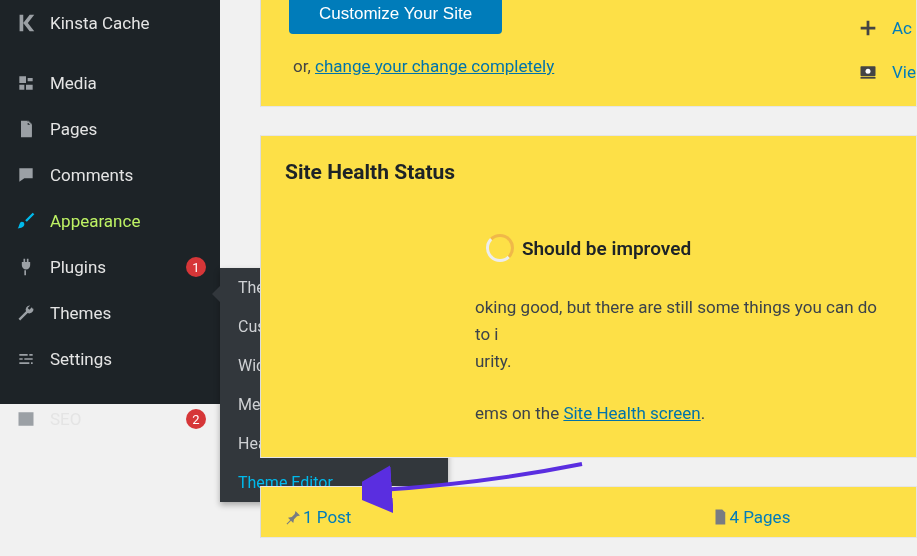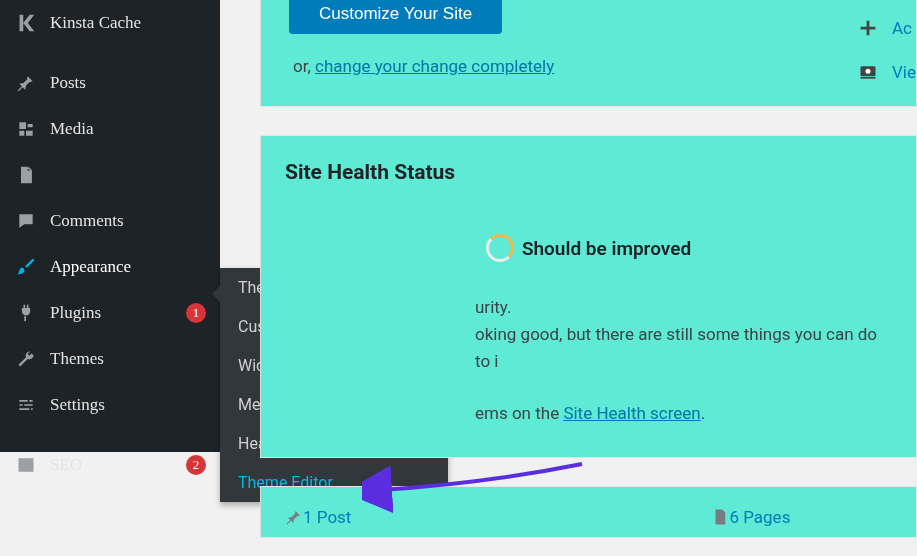--- a/index.html
+++ b/index.html
@@ -8,35 +8,34 @@
     background: #f1f1f1;
     width: 917px;
     height: 556px;
     overflow: hidden;
     position: relative;
   }
   .sidebar {
     position: absolute;
     left: 0; top: 0;
     width: 220px;
-    height: 452px;
+    height: 404px;
     background: #1d2327;
     color: #f0f0f1;
-    font-family: Liberation Serif, serif;
   }
   .sidebar-item {
     display: flex;
     align-items: center;
     padding: 11px 14px;
     font-size: 17px;
     color: #e4e4e4;
     cursor: pointer;
     position: relative;
   }
-  .sidebar-item.active { color: #ffffff; }
+  .sidebar-item.active { color: #bef264; }
   .sidebar-item .icon {
     width: 24px; height: 24px;
     display:flex; align-items:center; justify-content:center;
     margin-right: 12px;
     color: #9ba0a5;
   }
   .sidebar-item.active .icon { color:#00b9eb; }
   .sidebar-item .label { flex:1; }
   .badge {
     display:inline-flex; align-items:center; justify-content:center;
@@ -67,21 +66,21 @@
     font-size:16px;
     color:#cfd1d4;
     cursor:pointer;
   }
   .flyout-item.highlight { color:#00b9eb; }
   .main {
     position:absolute;
     left:260px; top:0; right:0; height:556px;
   }
   .panel {
-    background:#5eead4;
+    background:#fde047;
     border:1px solid #e5e5e5;
     border-left:1px solid #dcdcde;
     margin-bottom:28px;
   }
   .panel-top {
     padding:0 0 30px 24px;
     border-top:none;
   }
   .btn-primary {
     display:inline-block;
@@ -171,40 +170,33 @@
       <svg width="22" height="22" viewBox="0 0 24 24" fill="currentColor">
           <path d="M5 3h4v18H5V3zm4 9l7-9h5l-7 9 7 9h-5l-7-9z"></path>
         </svg>
     </span>
     <span class="label">Kinsta Cache</span>
   </div>
   <div style="height:14px"></div>
   <div class="sidebar-item">
     <span class="icon">
       <svg width="20" height="20" viewBox="0 0 24 24" fill="currentColor">
-          <path d="M14 4l6 6-4 1-4 4-1 5-3-3-5 5-1-1 5-5-3-3 5-1 4-4 1-4z"></path>
-        </svg>
-    </span>
-    <span class="label">Posts</span>
-  </div>
-  <div class="sidebar-item">
-    <span class="icon">
-      <svg width="20" height="20" viewBox="0 0 24 24" fill="currentColor">
           <path d="M4 4h8v8H4V4zm10 2h6v4h-6V6zM4 14h6v6H4v-6zm8 0h8v6h-8v-6z"></path>
         </svg>
     </span>
     <span class="label">Media</span>
   </div>
   <div class="sidebar-item">
     <span class="icon">
       <svg width="20" height="20" viewBox="0 0 24 24" fill="currentColor">
           <path d="M6 2h9l4 4v16H6V2zm8 0v5h5"></path>
           <path fill="none" stroke="currentColor" stroke-width="1.5" d="M8 4h7l3 3v13H8z"></path>
         </svg>
     </span>
+    <span class="label">Pages</span>
   </div>
   <div class="sidebar-item">
     <span class="icon">
       <svg width="20" height="20" viewBox="0 0 24 24" fill="currentColor">
           <path d="M4 4h16v12H10l-6 4V4z"></path>
         </svg>
     </span>
     <span class="label">Comments</span>
   </div>
   <div class="sidebar-item active">
@@ -291,22 +283,22 @@
     </div>
   </div>
 
   <div class="panel panel-health">
     <h2>Site Health Status</h2>
     <div class="status-row">
       <div class="spinner-circle"></div>
       <div class="status-text">Should be improved</div>
     </div>
     <div class="health-body">
+      <div>oking good, but there are still some things you can do to i</div>
       <div>urity.</div>
-      <div>oking good, but there are still some things you can do to i</div>
       <div style="height:24px"></div>
       <div>
         <span>ems on the </span><a href="#">Site Health screen</a><span>.</span>
       </div>
     </div>
   </div>
 
   <div class="panel panel-glance">
     <div class="glance-row">
       <div class="glance-item">
@@ -316,21 +308,21 @@
             </svg>
         </span>
         <span>1 Post</span>
       </div>
       <div class="glance-item">
         <span class="gicn">
           <svg width="18" height="18" viewBox="0 0 24 24" fill="currentColor">
               <path d="M6 2h9l4 4v16H6V2z"></path>
             </svg>
         </span>
-        <span>6 Pages</span>
+        <span>4 Pages</span>
       </div>
     </div>
   </div>
 </div>
 
 <div class="arrow-annotation">
   <svg width="230" height="60" viewBox="0 0 230 60">
     <defs>
       <marker id="ah" markerWidth="12" markerHeight="12" refX="3" refY="6" orient="auto">
         <path d="M0 0 L12 6 L0 12 z" fill="#5a2ee0"></path>

